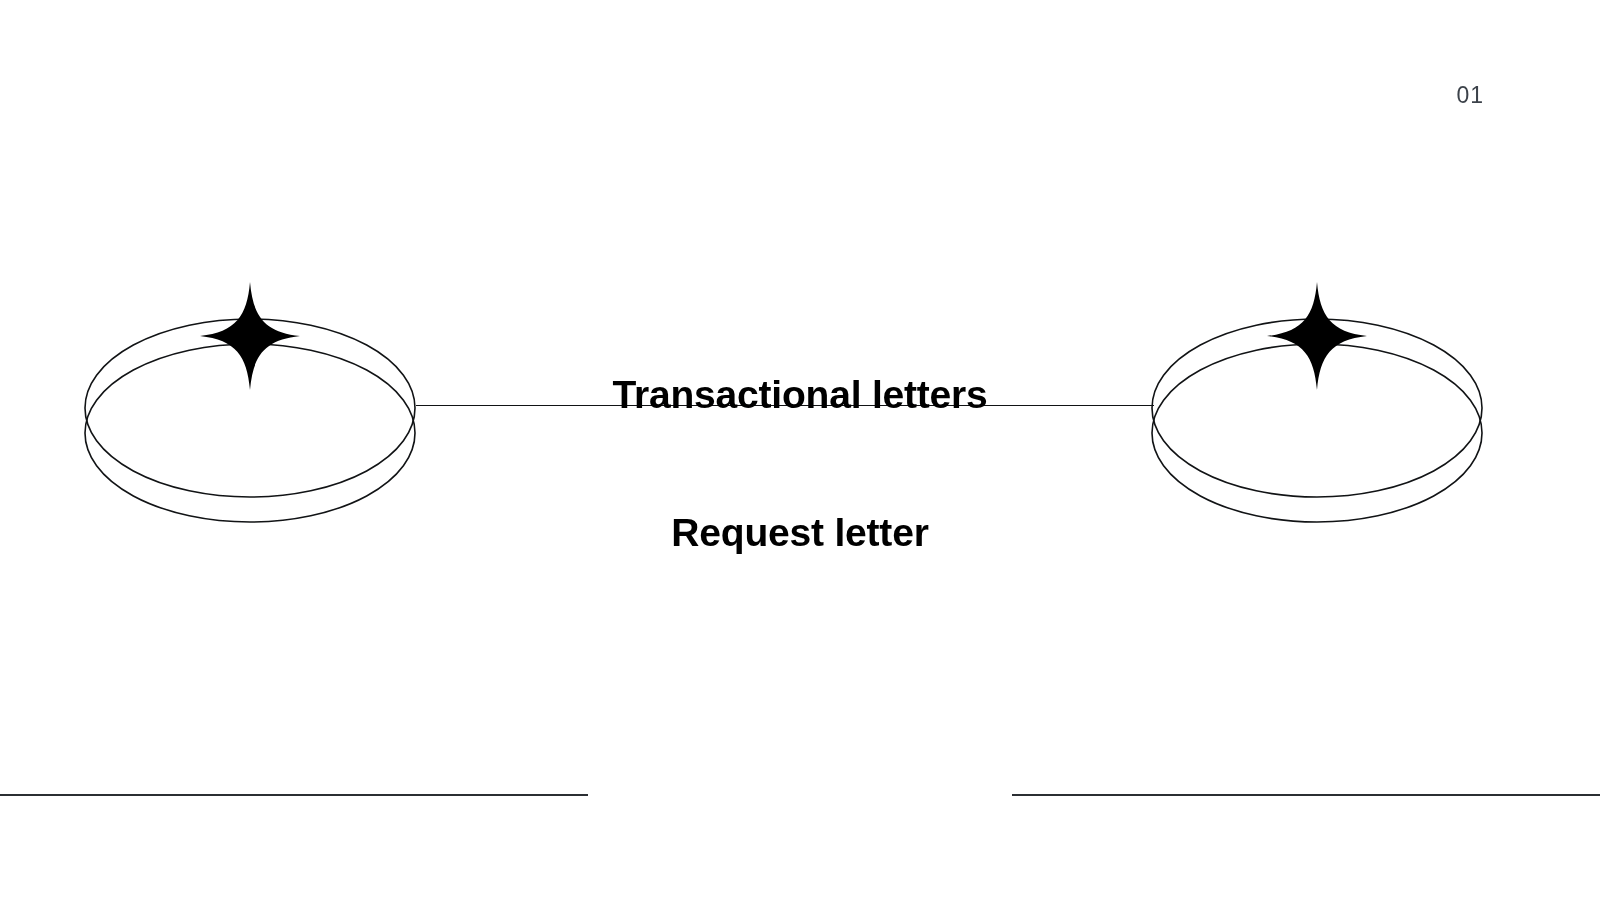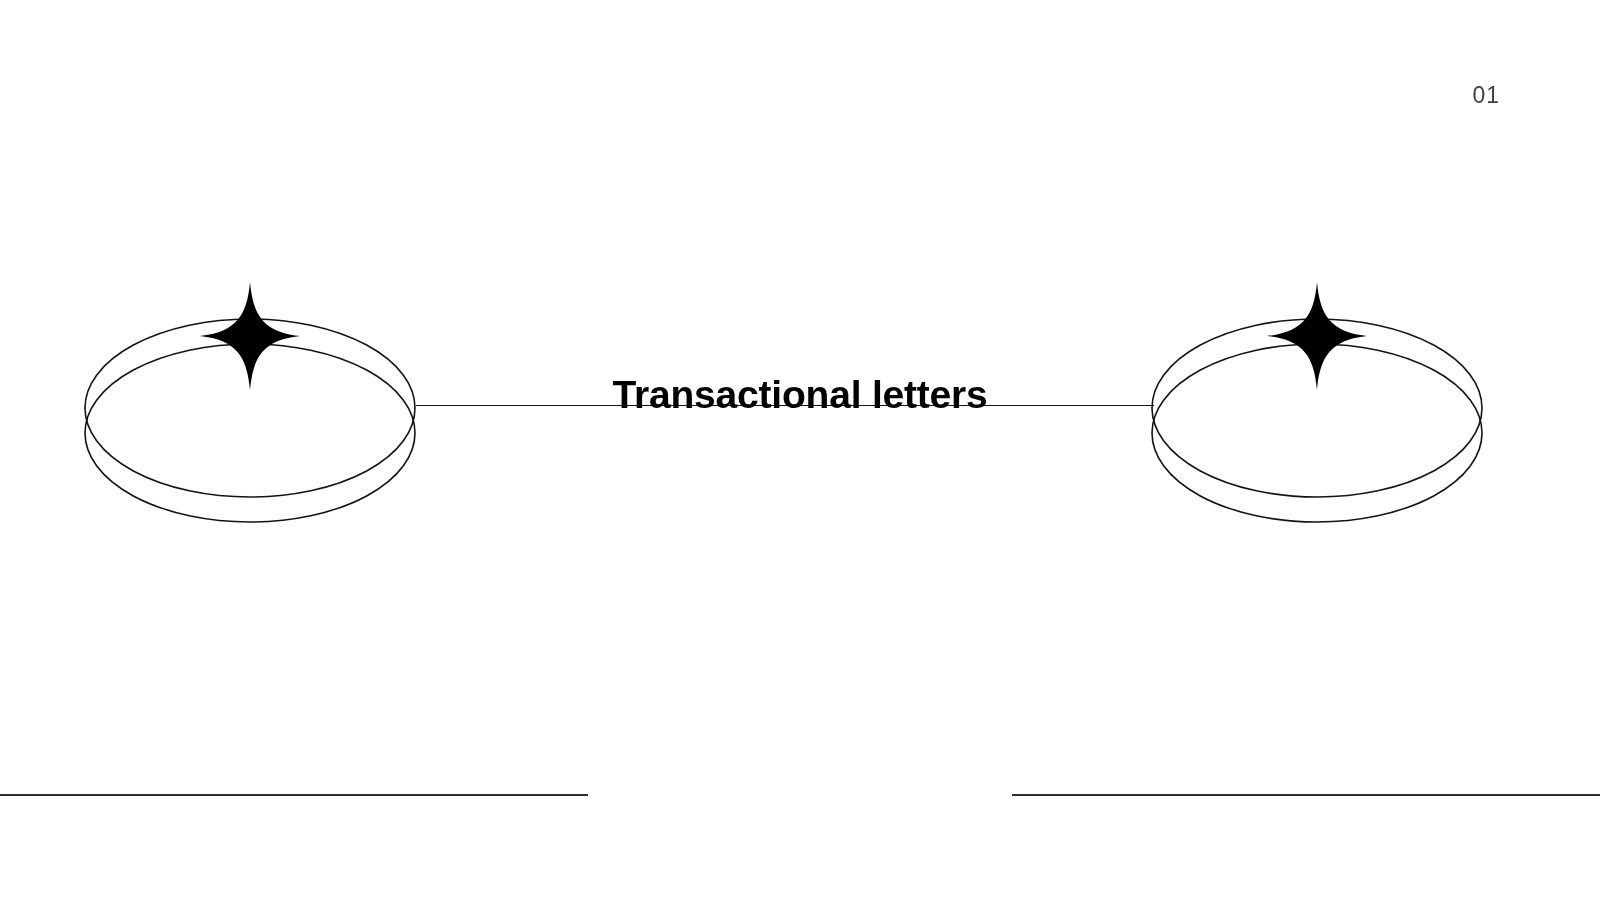--- a/index.html
+++ b/index.html
@@ -14,21 +14,21 @@
     position: relative;
     width: 1600px;
     height: 900px;
     background: #ffffff;
     overflow: hidden;
   }
 
   
   .page-number {
     position: absolute;
-    right: 100px;
+    right: 116px;
     top: 84px;
     font-family: "Liberation Sans", sans-serif;
     font-size: 23px;
     font-weight: 400;
     letter-spacing: 1px;
     color: #3c424a;
     line-height: 1;
     white-space: nowrap;
   }
 
@@ -115,18 +115,19 @@
       <path d="M182 12
                C 185 46, 196 62, 232 66
                C 196 70, 185 86, 182 120
                C 179 86, 168 70, 132 66
                C 168 62, 179 46, 182 12 Z" fill="#000000"></path>
     </svg>
   </div>
 
   <div class="headline">
     <span class="hl-line">Transactional letters</span>
+    <span class="hl-line">Request letter</span>
   </div>
 
   <div class="footer-rule left"></div>
   <div class="footer-rule right"></div>
 
 </div>
 
 </body></html>

